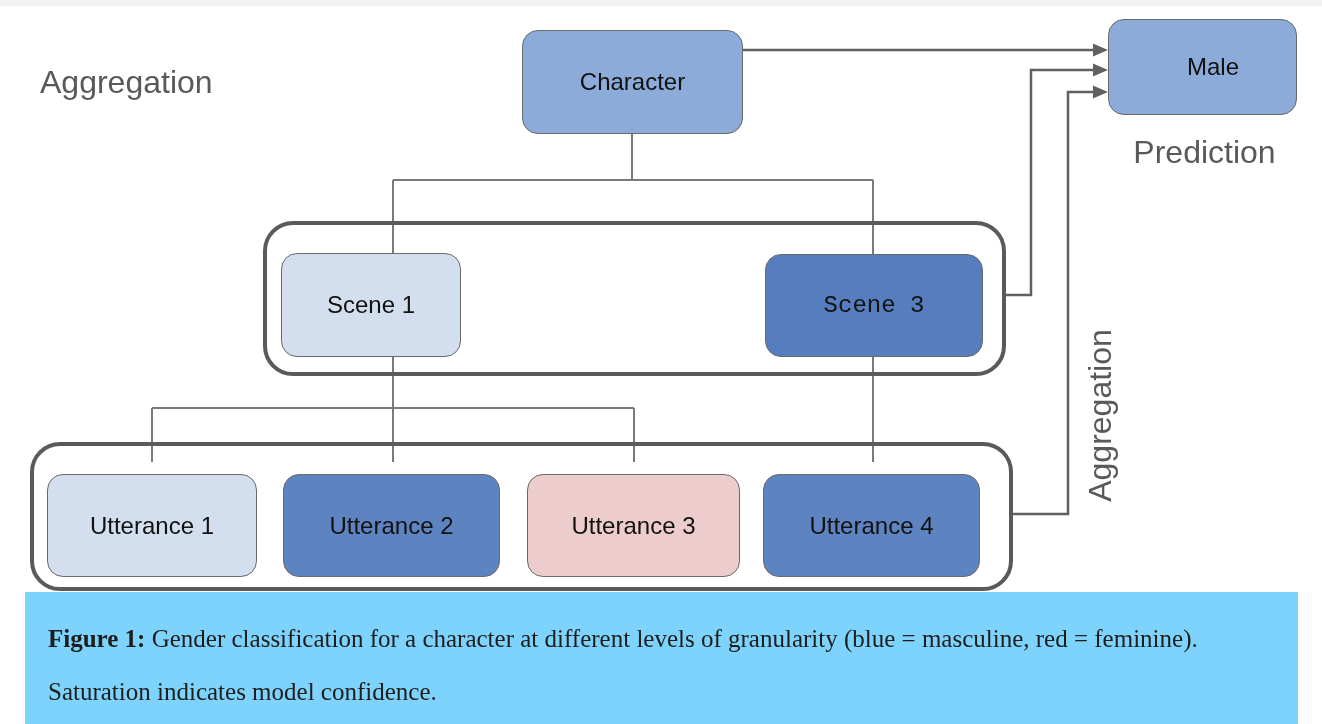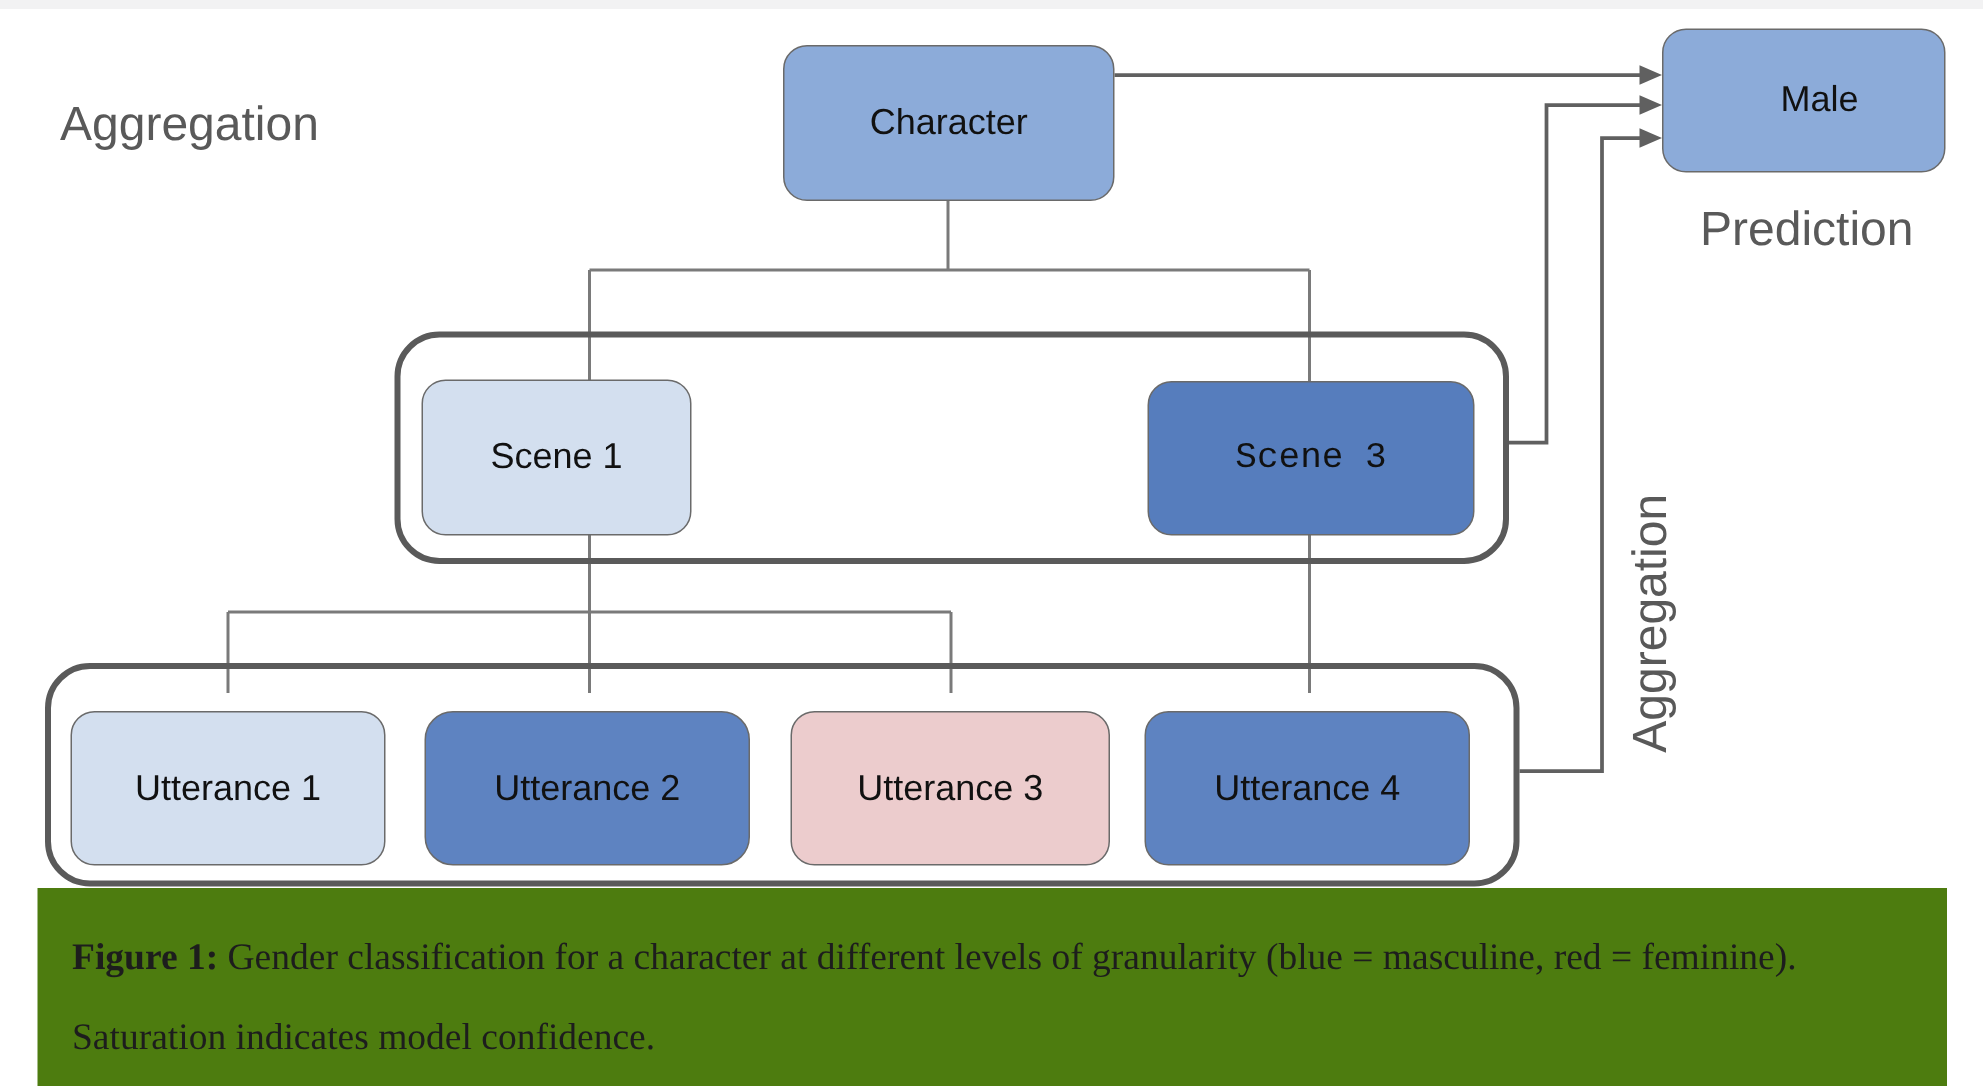--- a/index.html
+++ b/index.html
@@ -18,21 +18,21 @@
            box-sizing:border-box;padding:20px 18px 0 23px;}
   .caption-inner{width:1236px;font-family:"Liberation Serif",serif;font-size:25px;
                  line-height:53px;color:#1d1d1d;}
   .caption-inner b{font-weight:bold;}
   
   #n-character{left:522px;top:18px;width:221px;height:104px;}
   #n-male{left:1108px;top:7px;width:189px;height:96px;padding-left:21px;}
   #n-scene1{left:281px;top:241px;width:180px;height:104px;}
   #n-scene3{left:765px;top:242px;width:218px;height:103px;font-family:Liberation Mono, monospace;}
   #n-utt1{left:47px;top:462px;width:210px;height:103px;}
-  #n-utt2{left:283px;top:462px;width:217px;height:103px;border-radius:19px;}
+  #n-utt2{left:283px;top:462px;width:217px;height:103px;}
   #n-utt3{left:527px;top:462px;width:213px;height:103px;}
   #n-utt4{left:763px;top:462px;width:217px;height:103px;}
   #g-scenes{left:263px;top:221px;width:743px;height:155px;}
   #g-utterances{left:30px;top:442px;width:983px;height:149px;}
   #lbl-attributions{left:40px;top:64px;}
   #lbl-prediction{left:1110px;top:134px;width:189px;text-align:center;}
   #lbl-aggregation{left:1000px;top:397px;width:200px;text-align:center;}
 </style>
 </head>
 <body>
@@ -68,19 +68,19 @@
   <div class="node" id="n-scene3" style="background-color: rgb(86, 125, 189);">Scene 3</div>
   <div class="node" id="n-utt1" style="background-color: rgb(211, 223, 239);">Utterance 1</div>
   <div class="node" id="n-utt2" style="background-color: rgb(94, 131, 193);">Utterance 2</div>
   <div class="node" id="n-utt3" style="background-color: rgb(236, 204, 205);">Utterance 3</div>
   <div class="node" id="n-utt4" style="background-color: rgb(94, 131, 193);">Utterance 4</div>
 
   <div class="graylabel" id="lbl-attributions">Aggregation</div>
   <div class="graylabel" id="lbl-prediction">Prediction</div>
   <div class="graylabel agg" id="lbl-aggregation">Aggregation</div>
 
-  <div class="caption" style="background-color: #4d7c0f;">
+  <div class="caption" style="background-color: #7dd3fc;">
     <div class="caption-inner">
       <b>Figure 1:</b><span> Gender classification for a character at different levels of granularity (blue = masculine, red = feminine). Saturation indicates model confidence.</span>
     </div>
   </div>
 
 </div>
 
 </body></html>

